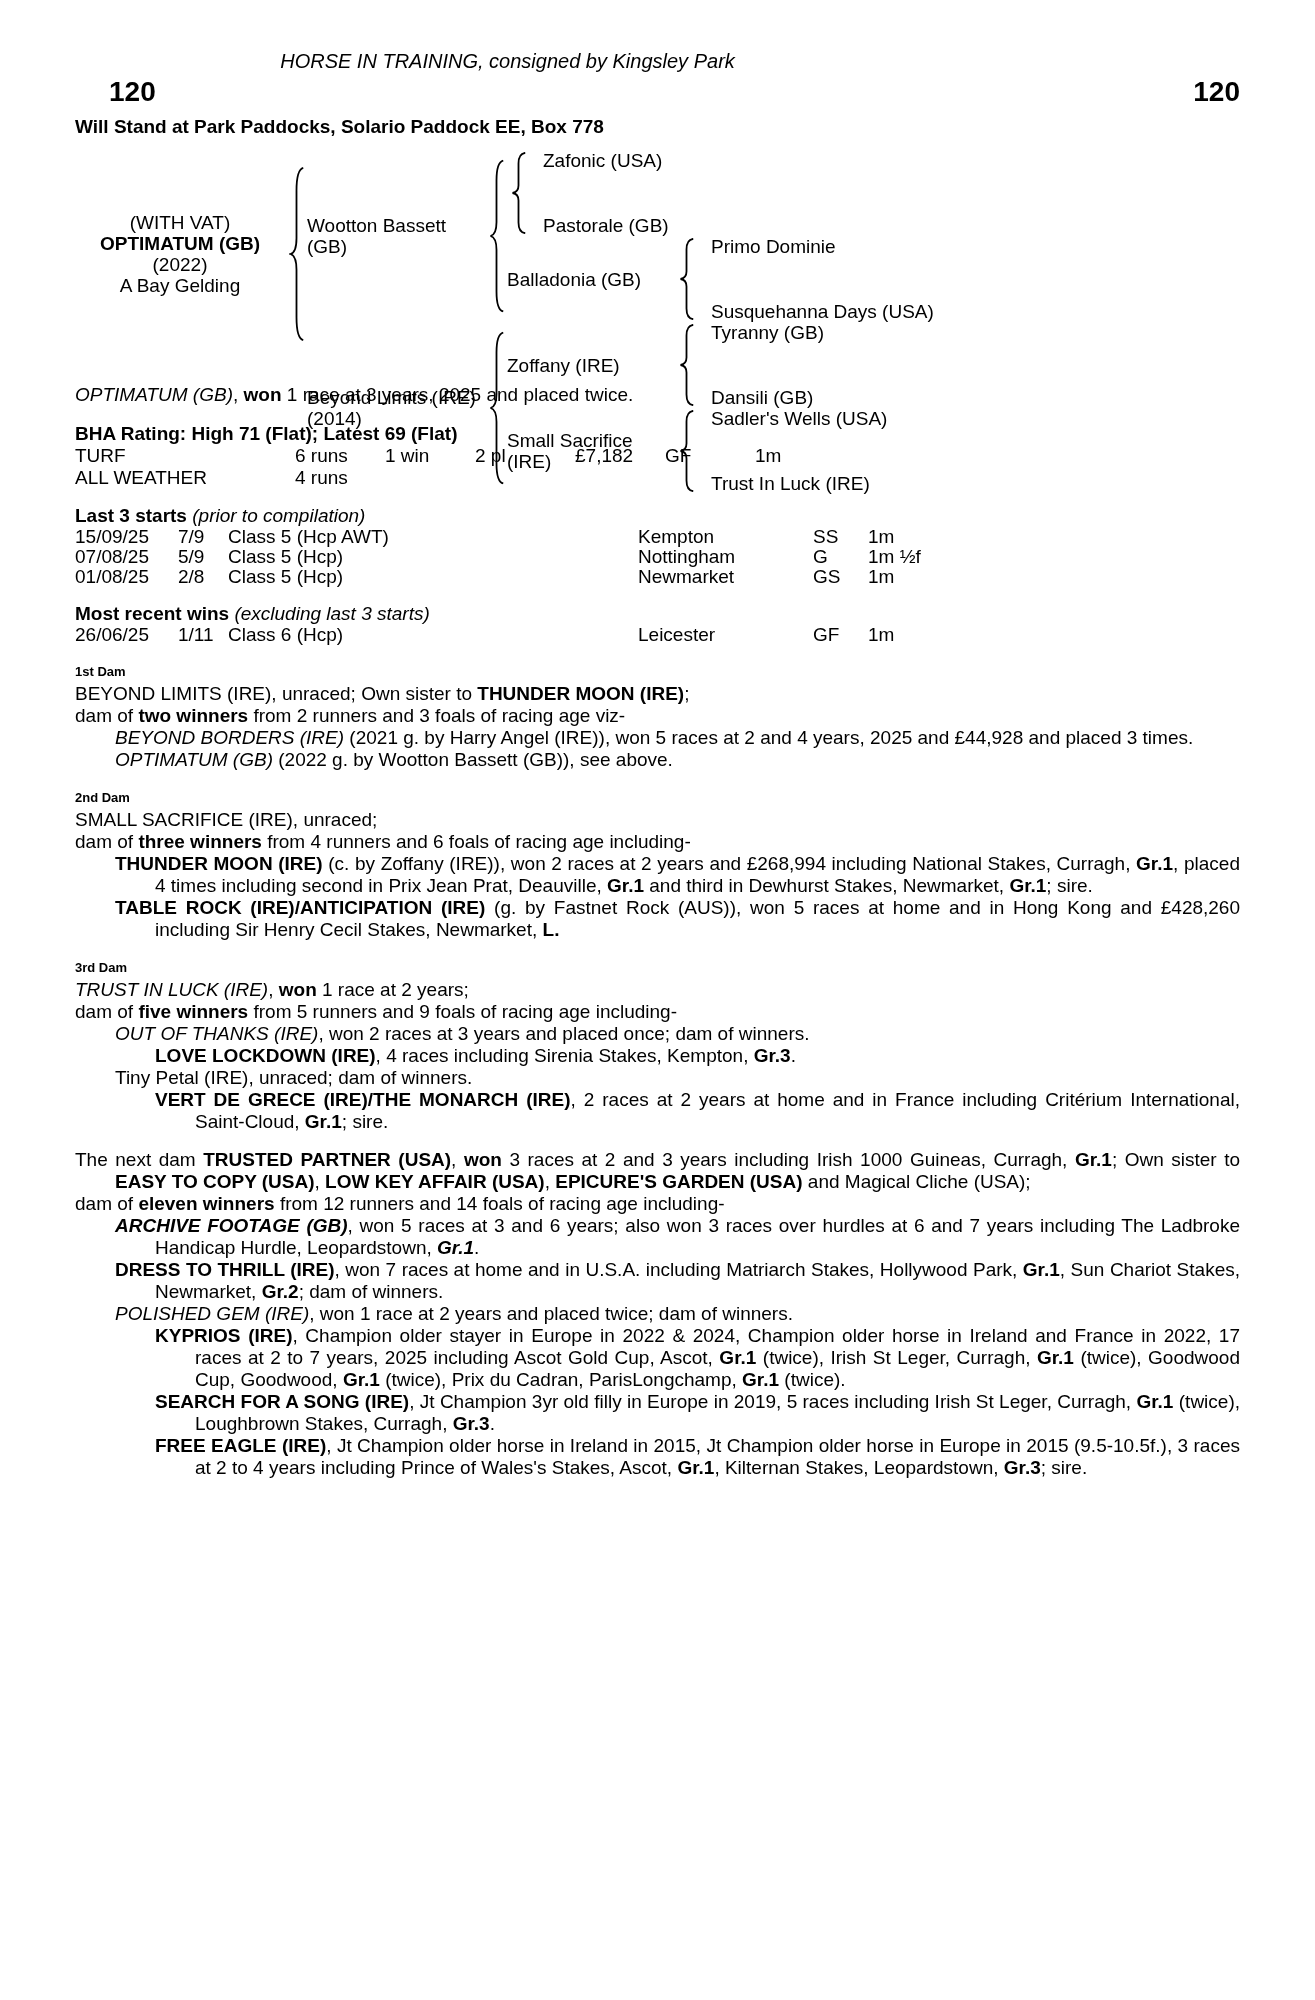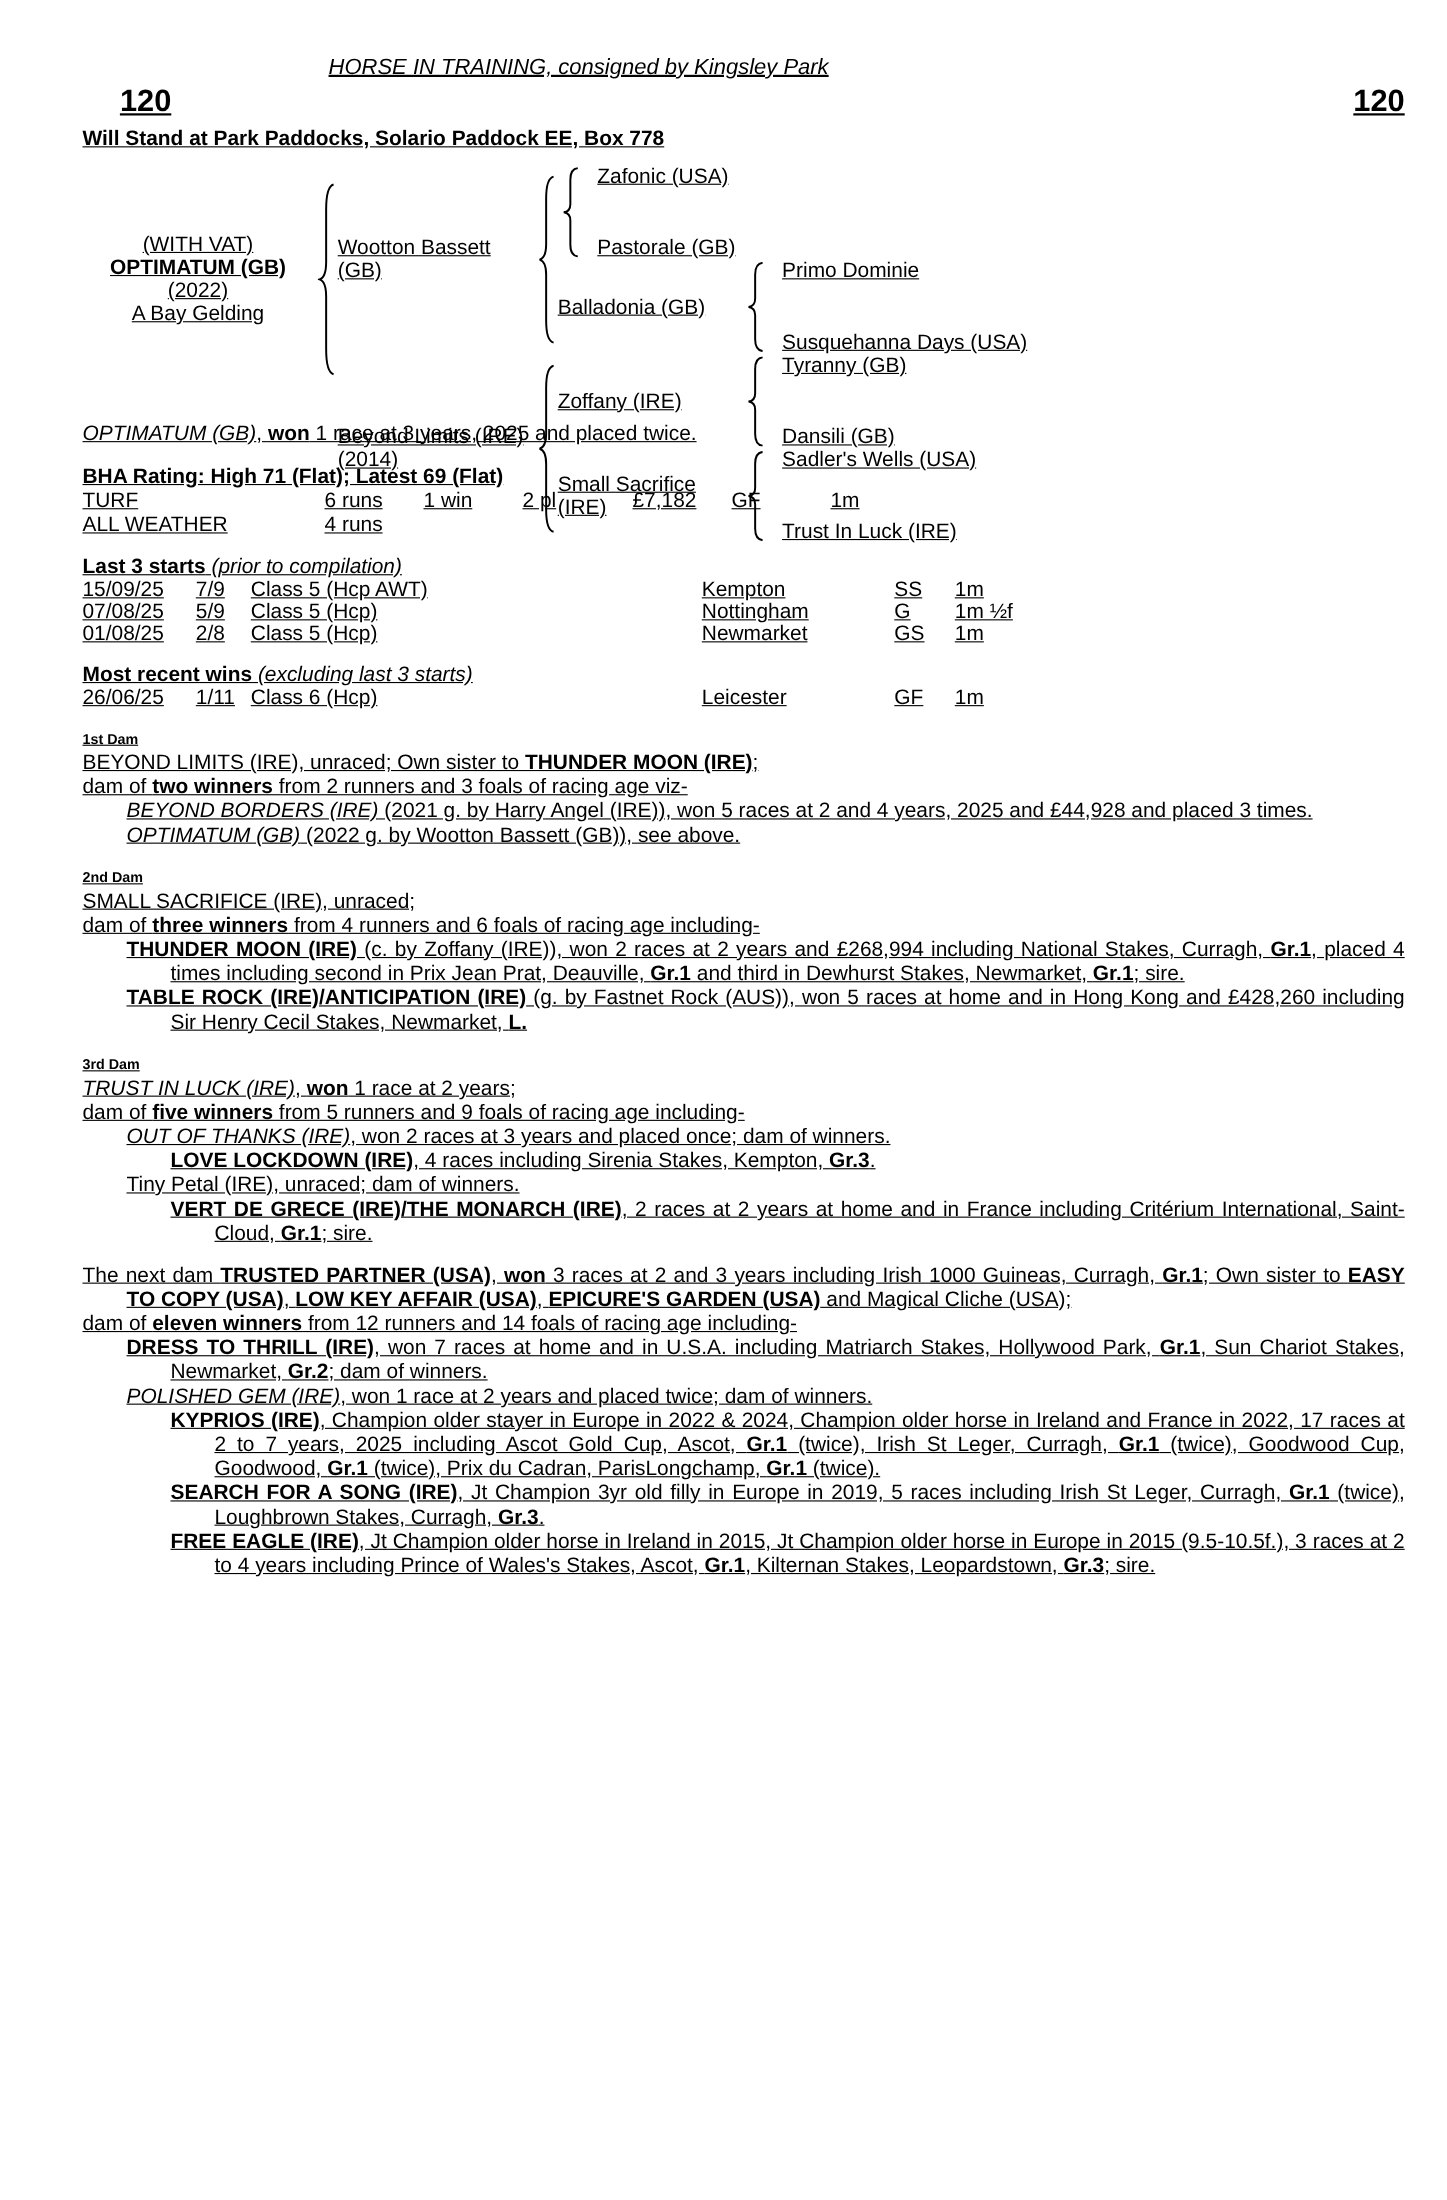--- a/index.html
+++ b/index.html
@@ -3,21 +3,21 @@
 <meta charset="utf-8">
 <title>Catalogue Page</title>
 <style>
   * { margin:0; padding:0; box-sizing:border-box; }
   html, body { background:#ffffff; }
   body {
     width:1315px; height:2000px; margin:0 auto; overflow:hidden;
     font-family:"Liberation Sans", sans-serif;
     font-size:19px; line-height:22px; color:#000;
   }
-  .page { padding:50px 38px 40px 75px;text-decoration:underline; }
+  .page { padding:50px 75px 40px 75px; }
 
   .b { font-weight:bold; }
   .i { font-style:italic; }
 
   
   .consignor { font-style:italic; font-size:20px; text-align:center; padding-right:300px; }
   .lot-row { display:flex; justify-content:space-between; align-items:flex-end; margin-top:2px; }
   .lot { font-weight:bold; font-size:28px; line-height:36px;margin-left:34px; }
   .stand { font-weight:bold; margin-top:6px; }
 
@@ -239,20 +239,21 @@
     <p class="para"><span>dam of </span><span class="b">five winners</span><span> from 5 runners and 9 foals of racing age including-</span></p>
     <p class="para h12"><span class="i">OUT OF THANKS (IRE)</span><span>, won 2 races at 3 years and placed once; dam of winners.</span></p>
     <p class="para h23"><span class="b">LOVE LOCKDOWN (IRE)</span><span>, 4 races including Sirenia Stakes, Kempton, </span><span class="b">Gr.3</span><span>.</span></p>
     <p class="para h12"><span>Tiny Petal (IRE), unraced; dam of winners.</span></p>
     <p class="para h23"><span class="b">VERT DE GRECE (IRE)/THE MONARCH (IRE)</span><span>, 2 races at 2 years at home and in France including Critérium International, Saint-Cloud, </span><span class="b">Gr.1</span><span>; sire.</span></p>
   </div>
 
   <div class="dam-section">
     <p class="para h01"><span>The next dam </span><span class="b">TRUSTED PARTNER (USA)</span><span>, </span><span class="b">won</span><span> 3 races at 2 and 3 years including Irish 1000 Guineas, Curragh, </span><span class="b">Gr.1</span><span>; Own sister to </span><span class="b">EASY TO COPY (USA)</span><span>, </span><span class="b">LOW KEY AFFAIR (USA)</span><span>, </span><span class="b">EPICURE'S GARDEN (USA)</span><span> and Magical Cliche (USA);</span></p>
     <p class="para"><span>dam of </span><span class="b">eleven winners</span><span> from 12 runners and 14 foals of racing age including-</span></p>
+    <p class="para h12"><span class="b i">ARCHIVE FOOTAGE (GB)</span><span>, won 5 races at 3 and 6 years; also won 3 races over hurdles at 6 and 7 years including The Ladbroke Handicap Hurdle, Leopardstown, </span><span class="b i">Gr.1</span><span>.</span></p>
     <p class="para h12"><span class="b">DRESS TO THRILL (IRE)</span><span>, won 7 races at home and in U.S.A. including Matriarch Stakes, Hollywood Park, </span><span class="b">Gr.1</span><span>, Sun Chariot Stakes, Newmarket, </span><span class="b">Gr.2</span><span>; dam of winners.</span></p>
     <p class="para h12"><span class="i">POLISHED GEM (IRE)</span><span>, won 1 race at 2 years and placed twice; dam of winners.</span></p>
     <p class="para h23"><span class="b">KYPRIOS (IRE)</span><span>, Champion older stayer in Europe in 2022 &amp; 2024, Champion older horse in Ireland and France in 2022, 17 races at 2 to 7 years, 2025 including Ascot Gold Cup, Ascot, </span><span class="b">Gr.1</span><span> (twice), Irish St Leger, Curragh, </span><span class="b">Gr.1</span><span> (twice), Goodwood Cup, Goodwood, </span><span class="b">Gr.1</span><span> (twice), Prix du Cadran, ParisLongchamp, </span><span class="b">Gr.1</span><span> (twice).</span></p>
     <p class="para h23"><span class="b">SEARCH FOR A SONG (IRE)</span><span>, Jt Champion 3yr old filly in Europe in 2019, 5 races including Irish St Leger, Curragh, </span><span class="b">Gr.1</span><span> (twice), Loughbrown Stakes, Curragh, </span><span class="b">Gr.3</span><span>.</span></p>
     <p class="para h23"><span class="b">FREE EAGLE (IRE)</span><span>, Jt Champion older horse in Ireland in 2015, Jt Champion older horse in Europe in 2015 (9.5-10.5f.), 3 races at 2 to 4 years including Prince of Wales's Stakes, Ascot, </span><span class="b">Gr.1</span><span>, Kilternan Stakes, Leopardstown, </span><span class="b">Gr.3</span><span>; sire.</span></p>
   </div>
 
 </div>
 
 </body></html>

